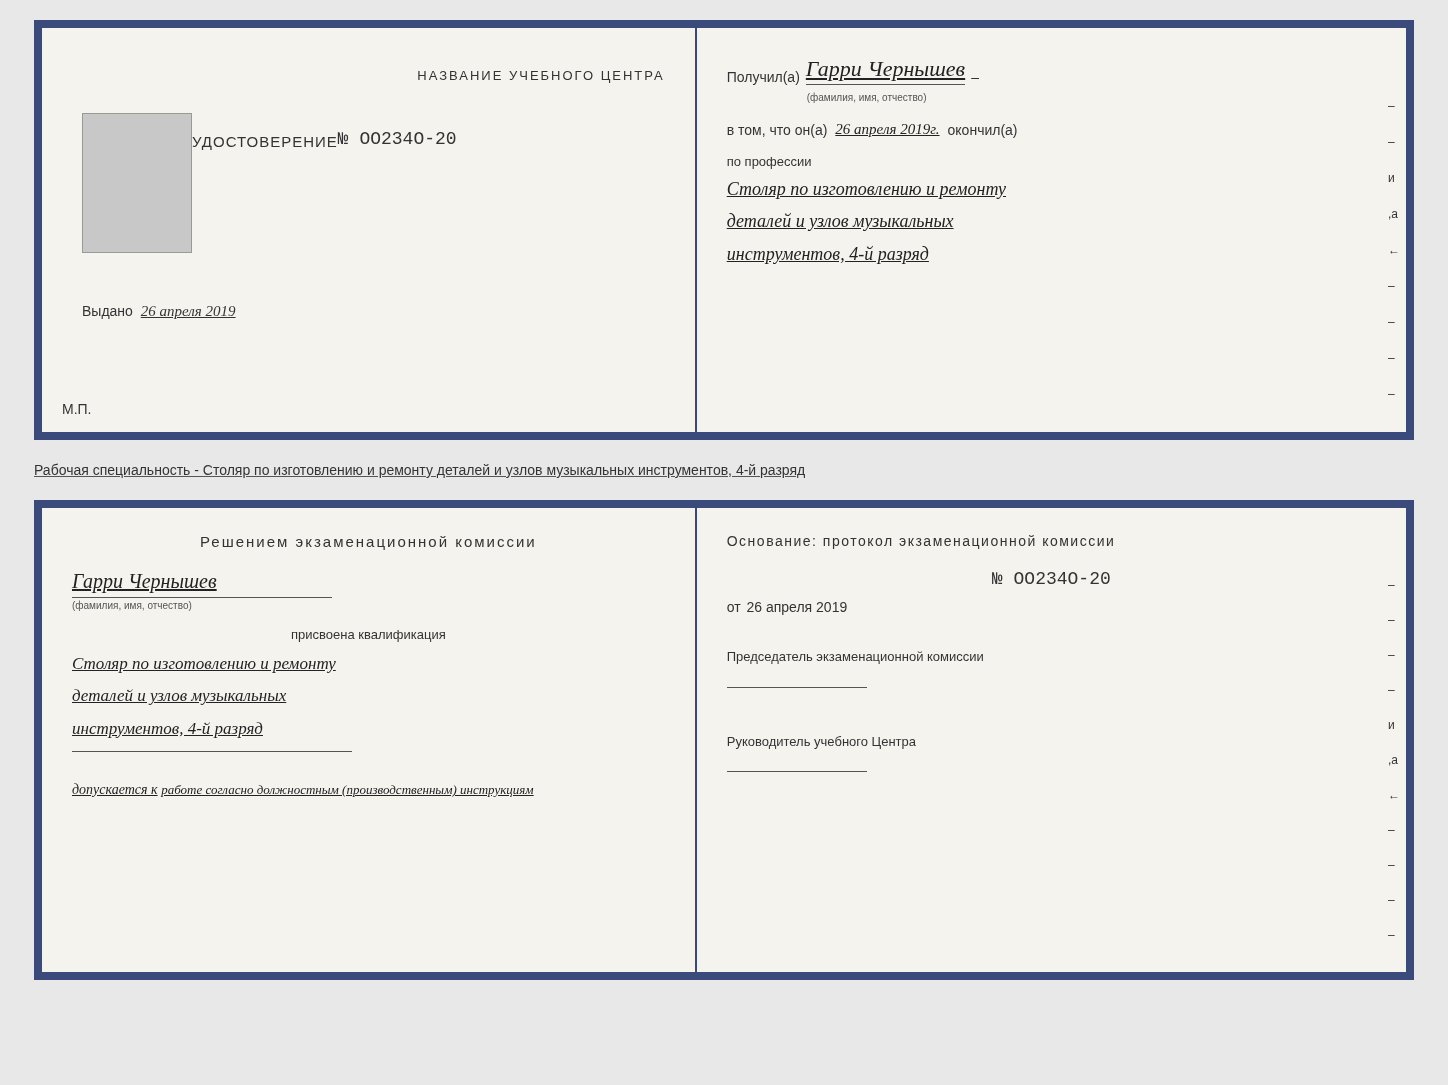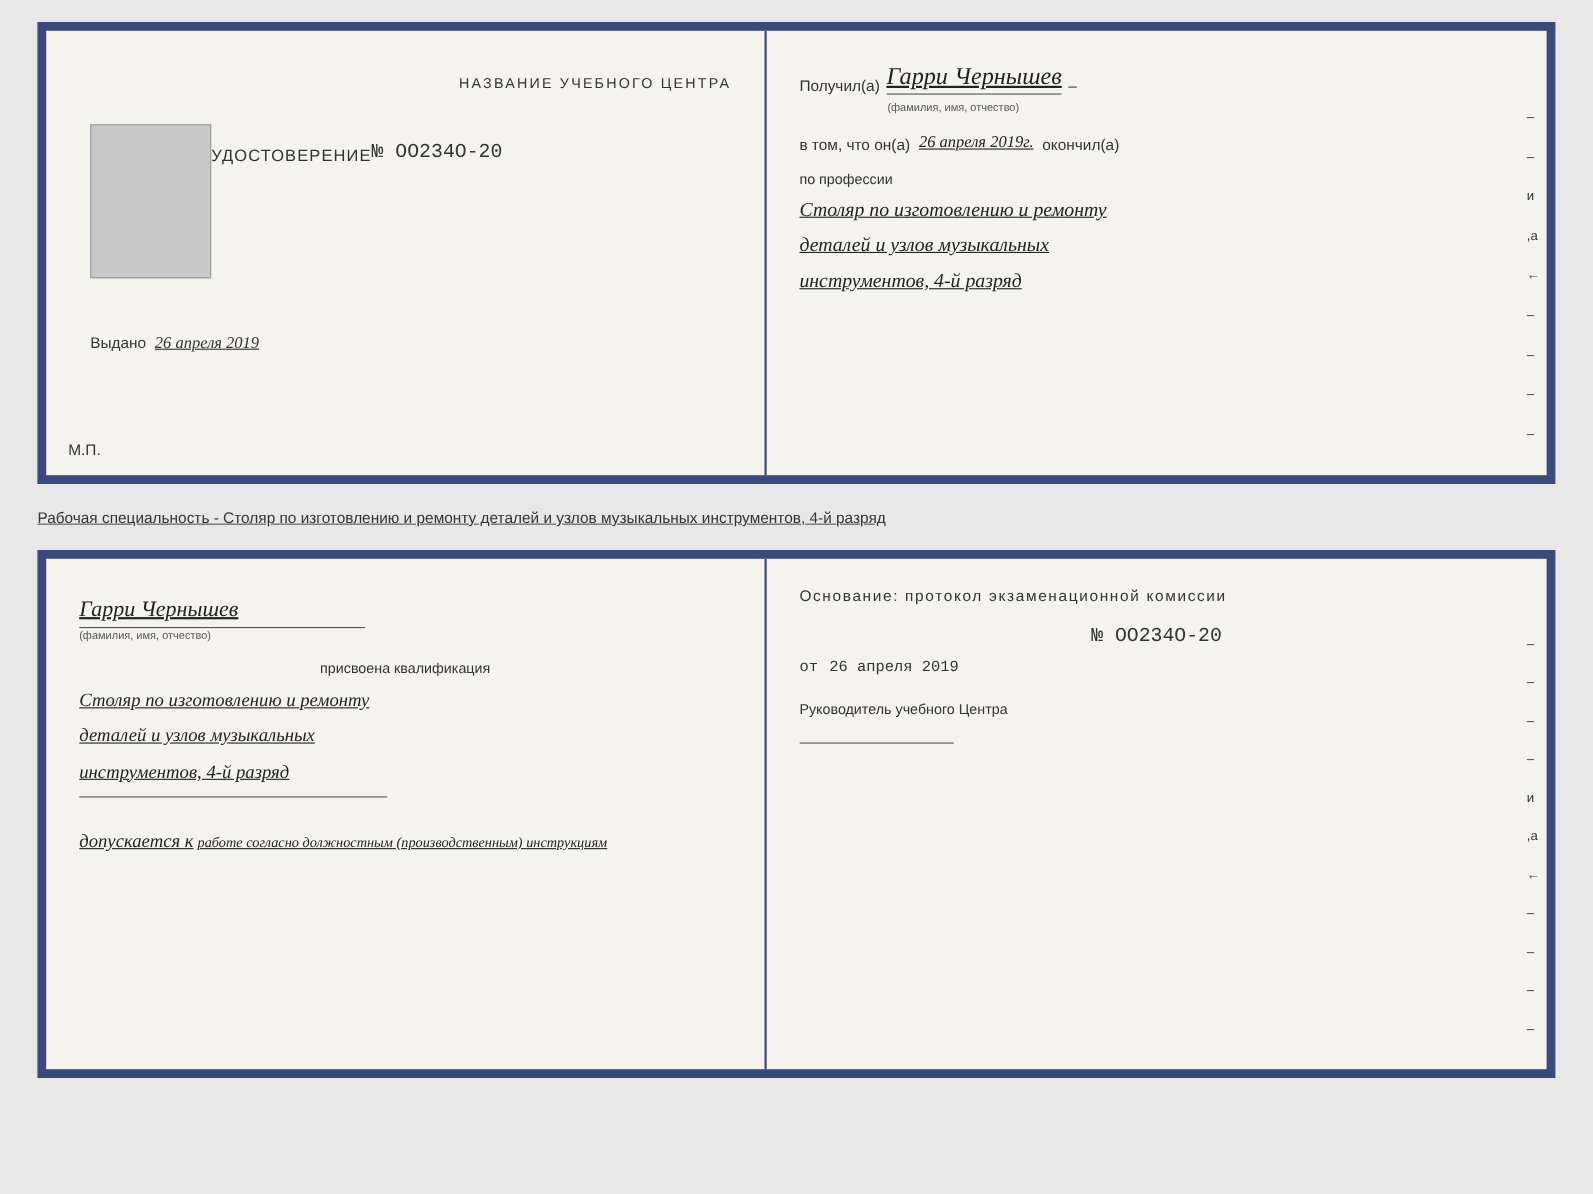--- a/index.html
+++ b/index.html
@@ -243,21 +243,21 @@
 
     .dopuskaetsya {
       font-size: 13px;
       font-family: Arial, sans-serif;
       color: #333;
       margin-top: 30px;
     }
 
     .dopuskaetsya span {
       font-style: italic;
-      font-size: 17px;
+      font-size: 14px;
       font-family: cursive, 'Comic Sans MS';
       text-decoration: underline;
       color: #222;
     }
 
     .osnovanie-title {
       font-size: 14px;
       font-family: Arial, sans-serif;
       letter-spacing: 1.5px;
       color: #333;
@@ -267,23 +267,23 @@
     .protocol-number {
       font-size: 18px;
       font-family: 'Courier New', monospace;
       color: #333;
       text-align: center;
       margin-bottom: 10px;
     }
 
     .ot-date {
       font-size: 14px;
-      font-family: Liberation Mono, monospace;
-      color: #333;
-      margin-bottom: 20px;
+      font-family: Liberation Sans, sans-serif;
+      color: #333;
+      margin-bottom: 32px;
     }
 
     .signature-block {
       margin-top: 20px;
     }
 
     .sig-label {
       font-size: 13px;
       font-family: Arial, sans-serif;
       color: #333;
@@ -384,20 +384,21 @@
       <span class="right-line-item">–</span>
     </div>
   </div>
 </div>
 
 <div class="separator-text">Рабочая специальность - Столяр по изготовлению и ремонту деталей и узлов музыкальных инструментов, 4-й разряд</div>
 
 <div class="document-bottom">
 
   <div class="bottom-left">
+    <p class="decision-title">Решением экзаменационной комиссии</p>
 
     <div class="name-container">
       <span class="handwritten-name-2">Гарри Чернышев</span>
       <div class="fio-underline"></div>
       <span style="font-size:10px; color:#555; font-family:Arial,sans-serif; margin-top:2px;">(фамилия, имя, отчество)</span>
     </div>
 
     <p class="prisvoena">присвоена квалификация</p>
 
     <div class="qualification-text">
@@ -417,20 +418,24 @@
   <div class="bottom-right">
     <p class="osnovanie-title">Основание: протокол экзаменационной комиссии</p>
 
     <p class="protocol-number">№ OO234O-20</p>
 
     <p class="ot-date">
       <span>от</span>
       <span style="margin-left:2px;">26 апреля 2019</span>
     </p>
 
+    <div class="signature-block">
+      <p class="sig-label">Председатель экзаменационной комиссии</p>
+      <span class="sig-line"></span>
+    </div>
 
     <div class="signature-block">
       <p class="sig-label">Руководитель учебного Центра</p>
       <span class="sig-line"></span>
     </div>
 
     <div class="bottom-right-lines">
       <span class="right-line-item">–</span>
       <span class="right-line-item">–</span>
       <span class="right-line-item">–</span>

